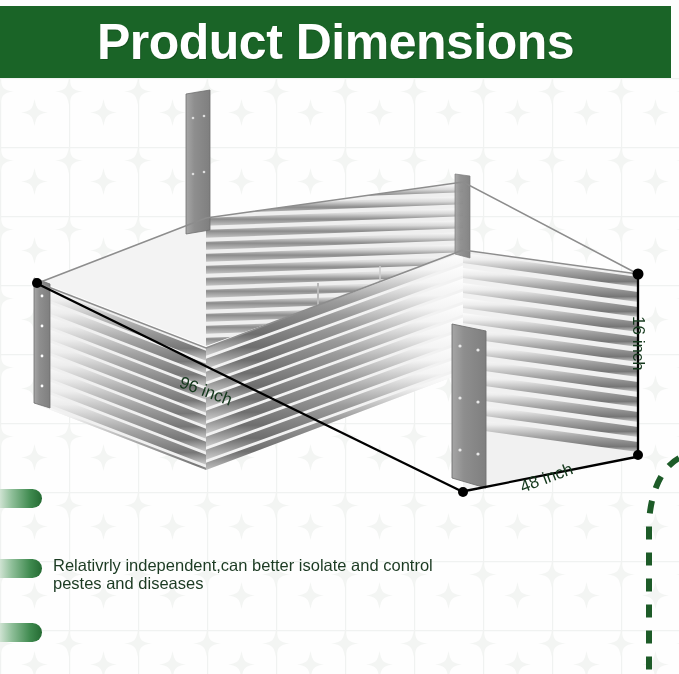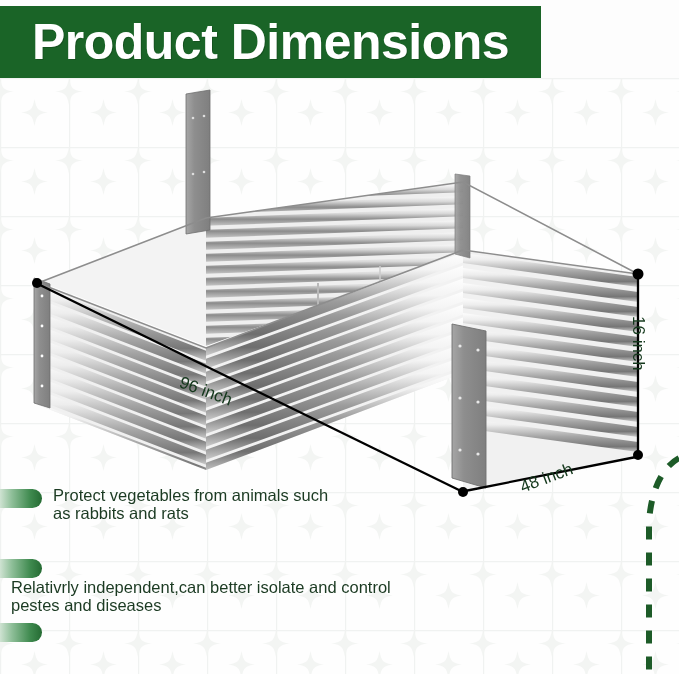--- a/index.html
+++ b/index.html
@@ -17,21 +17,21 @@
     overflow:hidden;
   }
   
   #bg-pattern{
     position:absolute;left:0;top:78px;width:679px;height:596px;
     opacity:.85;
     pointer-events:none;
   }
   
   #header-banner{
-    position:absolute;left:0;top:6px;width:541px;height:72px;
+    position:absolute;left:0;top:6px;width:671px;height:72px;
     background:#1a6427;
     display:flex;align-items:center;justify-content:center;
   }
   #header-title{
     color:#ffffff;
     font-size:50px;
     font-weight:bold;
     letter-spacing:-0.5px;
     line-height:1;
     text-shadow:1px 1px 0 rgba(0,0,0,.18);
@@ -68,21 +68,21 @@
   }
   
   #feature-list{
     position:absolute;left:0;top:478px;width:679px;height:196px;
   }
   .feature-row{
     position:absolute;left:0;width:600px;
     display:flex;align-items:flex-start;
   }
   .feature-row.r0{top:8px;}
-  .feature-row.r1{top:78px;flex-direction:column;}
+  .feature-row.r1{top:78px;}
   .feature-row.r2{top:142px;}
   .bullet-pill{
     width:42px;height:19px;
     flex:0 0 auto;
     margin-top:3px;
     border-top-right-radius:11px;
     border-bottom-right-radius:11px;
     background:linear-gradient(to right,#cfe3d2 0%,#8fbf99 28%,#3f8a4f 72%,#256b33 100%);
   }
   .feature-text{
@@ -290,22 +290,20 @@
   </svg>
 
   <div class="dim-label" id="label-length">96 inch</div>
   <div class="dim-label" id="label-width">48 inch</div>
   <div class="dim-label" id="label-height">16 inch</div>
 
   <div id="feature-list">
 
     <div class="feature-row r0">
       <div class="bullet-pill"></div>
-      <div class="feature-text">Protect vegetables from animals such
-as rabbits and rats</div>
     </div>
 
     <div class="feature-row r1">
       <div class="bullet-pill"></div>
       <div class="feature-text">Relativrly independent,can better isolate and control
 pestes and diseases</div>
     </div>
 
     <div class="feature-row r2">
       <div class="bullet-pill"></div>

